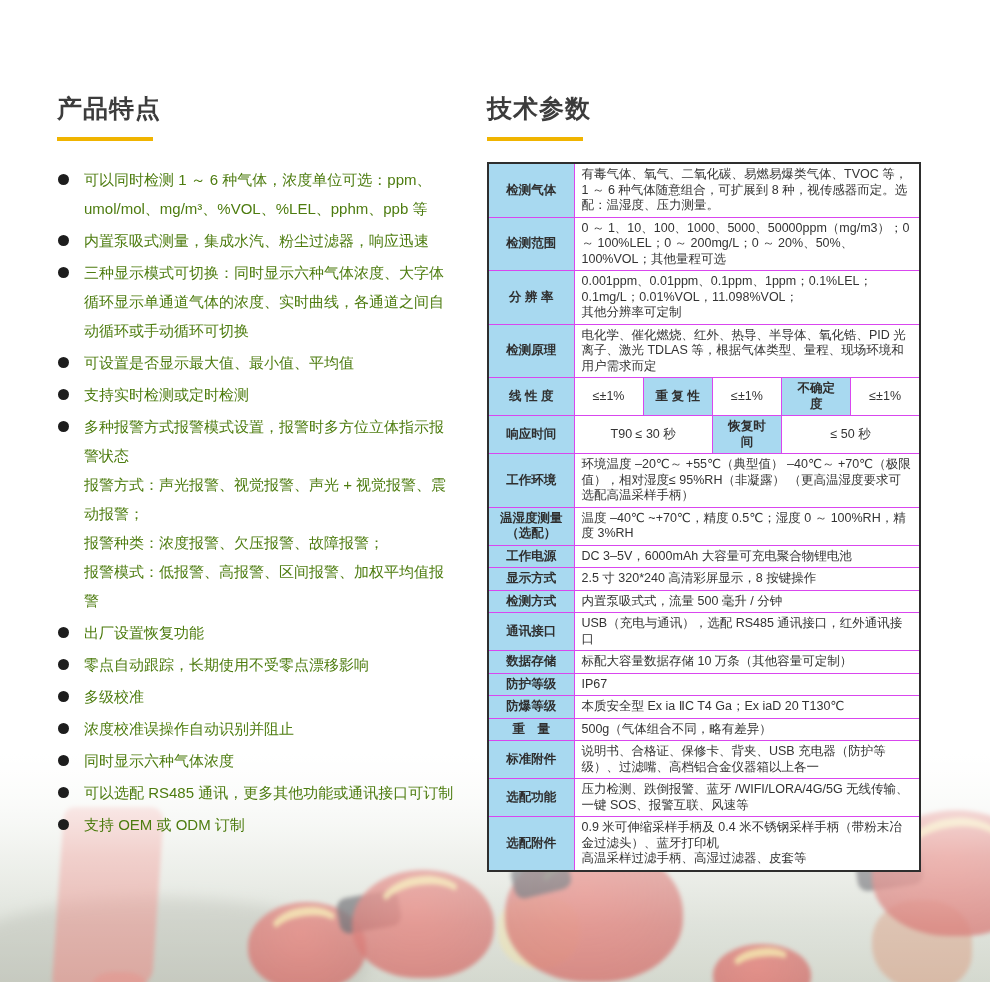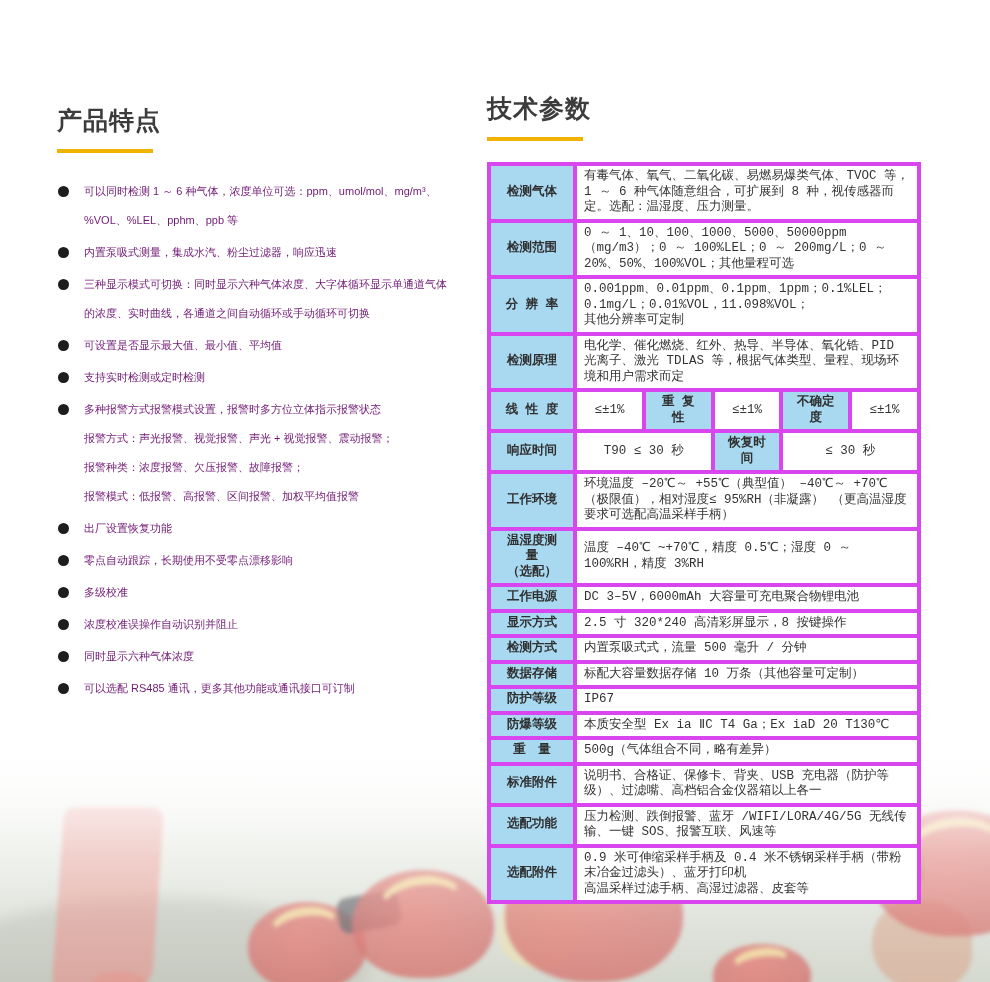--- a/index.html
+++ b/index.html
@@ -1,35 +1,35 @@
 <!DOCTYPE html>
 <html><head>
 <meta charset="utf-8">
 <style>
   * { box-sizing: border-box; }
   html,body { margin:0; padding:0; background:#ffffff; }
   body { font-family:"Liberation Sans","DejaVu Sans",sans-serif; }
   .page { position:relative; width:990px; height:982px; background:#ffffff; overflow:hidden; }
 
   
-  .col-left  { position:absolute; left:57px;  top:104px; width:408px; z-index:3; }
-  .col-right { position:absolute; left:487px; top:92px; width:378px; z-index:3;font-family:Liberation Mono, monospace; }
+  .col-left  { position:absolute; left:57px;  top:92px; width:408px; z-index:3; }
+  .col-right { position:absolute; left:487px; top:92px; width:378px; z-index:3; }
   .section-title { margin:0; font-size:25px; font-weight:600; color:#3c3c3c; letter-spacing:1px; }
   .title-underline { width:96px; height:4px; background:#f0b400; margin-top:12px; }
 
   
-  .features-list { list-style:none; margin:24px 8px 0 0; padding:0; font-size:11px; color:#701a75; }
+  .features-list { list-style:none; margin:24px 8px 0 0; padding:0; font-size:15px; color:#4d7c0f; }
   .features-list li { position:relative; padding-left:27px; line-height:29px; margin-bottom:3px; }
   .features-list .dot { position:absolute; left:1px; top:9px; width:11px; height:11px; border-radius:50%; background:#1d1d1d; }
   .features-list .ft { white-space:pre-line; }
 
   
   .specs-table { margin-top:21px; width:434px; border-collapse:collapse; table-layout:fixed;
                  font-size:12.5px; color:#333; border:2px solid #2e2e2e; background:#fff; }
-  .specs-table td { border:4px solid #d946ef; padding:3px 7px; line-height:15.5px;
+  .specs-table td { border:1px solid #d946ef; padding:3px 7px; line-height:15.5px;
                     vertical-align:middle; white-space:pre-line; word-break:break-word; }
   .specs-table td.label { background:#a8d9f0; text-align:center; font-weight:bold; padding:3px 10px; color:#2f2f2f; }
   .specs-table td.value { text-align:left; }
   .specs-table td.center { text-align:center; }
 
   
   .photo { position:absolute; left:0; bottom:0; width:990px; height:230px; overflow:hidden; z-index:1; }
   .photo .base { position:absolute; inset:0;
     background:linear-gradient(180deg,#f6f7f4 0%,#e1e5dc 38%,#cdd3c7 72%,#c2c8ba 100%); }
   .photo .shapes { position:absolute; inset:0; filter:blur(2px) saturate(0.95); }
@@ -78,20 +78,21 @@
         <li><span class="dot"></span><span class="ft">多种报警方式报警模式设置，报警时多方位立体指示报警状态
 报警方式：声光报警、视觉报警、声光 + 视觉报警、震动报警；
 报警种类：浓度报警、欠压报警、故障报警；
 报警模式：低报警、高报警、区间报警、加权平均值报警</span></li>
         <li><span class="dot"></span><span class="ft">出厂设置恢复功能</span></li>
         <li><span class="dot"></span><span class="ft">零点自动跟踪，长期使用不受零点漂移影响</span></li>
         <li><span class="dot"></span><span class="ft">多级校准</span></li>
         <li><span class="dot"></span><span class="ft">浓度校准误操作自动识别并阻止</span></li>
         <li><span class="dot"></span><span class="ft">同时显示六种气体浓度</span></li>
         <li><span class="dot"></span><span class="ft">可以选配 RS485 通讯，更多其他功能或通讯接口可订制</span></li>
+        <li><span class="dot"></span><span class="ft">支持 OEM 或 ODM 订制</span></li>
       </ul>
   </section>
 
   <section class="col-right">
     <h2 class="section-title">技术参数</h2>
     <div class="title-underline"></div>
     <table class="specs-table">
       <colgroup>
         <col style="width:86px">
         <col>
@@ -124,21 +125,21 @@
             <td colspan="1" class="value center">≤±1%</td>
             <td colspan="1" class="label">重 复 性</td>
             <td colspan="1" class="value center">≤±1%</td>
             <td colspan="1" class="label">不确定度</td>
             <td colspan="1" class="value center">≤±1%</td>
           </tr>
           <tr>
             <td colspan="1" class="label">响应时间</td>
             <td colspan="2" class="value center">T90 ≤ 30 秒</td>
             <td colspan="1" class="label">恢复时间</td>
-            <td colspan="2" class="value center">≤ 30 秒</td>
+            <td colspan="2" class="value center">≤ 50 秒</td>
           </tr>
           <tr>
             <td colspan="1" class="label">工作环境</td>
             <td colspan="5" class="value">环境温度 –20℃～ +55℃（典型值） –40℃～ +70℃（极限值），相对湿度≤ 95%RH（非凝露） （更高温湿度要求可选配高温采样手柄）</td>
           </tr>
           <tr>
             <td colspan="1" class="label">温湿度测量
 （选配）</td>
             <td colspan="5" class="value">温度 –40℃ ~+70℃，精度 0.5℃；湿度 0 ～ 100%RH，精度 3%RH</td>
           </tr>
@@ -146,20 +147,24 @@
             <td colspan="1" class="label">工作电源</td>
             <td colspan="5" class="value">DC 3–5V，6000mAh 大容量可充电聚合物锂电池</td>
           </tr>
           <tr>
             <td colspan="1" class="label">显示方式</td>
             <td colspan="5" class="value">2.5 寸 320*240 高清彩屏显示，8 按键操作</td>
           </tr>
           <tr>
             <td colspan="1" class="label">检测方式</td>
             <td colspan="5" class="value">内置泵吸式式，流量 500 毫升 / 分钟</td>
+          </tr>
+          <tr>
+            <td colspan="1" class="label">通讯接口</td>
+            <td colspan="5" class="value">USB（充电与通讯），选配 RS485 通讯接口，红外通讯接口</td>
           </tr>
           <tr>
             <td colspan="1" class="label">数据存储</td>
             <td colspan="5" class="value">标配大容量数据存储 10 万条（其他容量可定制）</td>
           </tr>
           <tr>
             <td colspan="1" class="label">防护等级</td>
             <td colspan="5" class="value">IP67</td>
           </tr>
           <tr>

